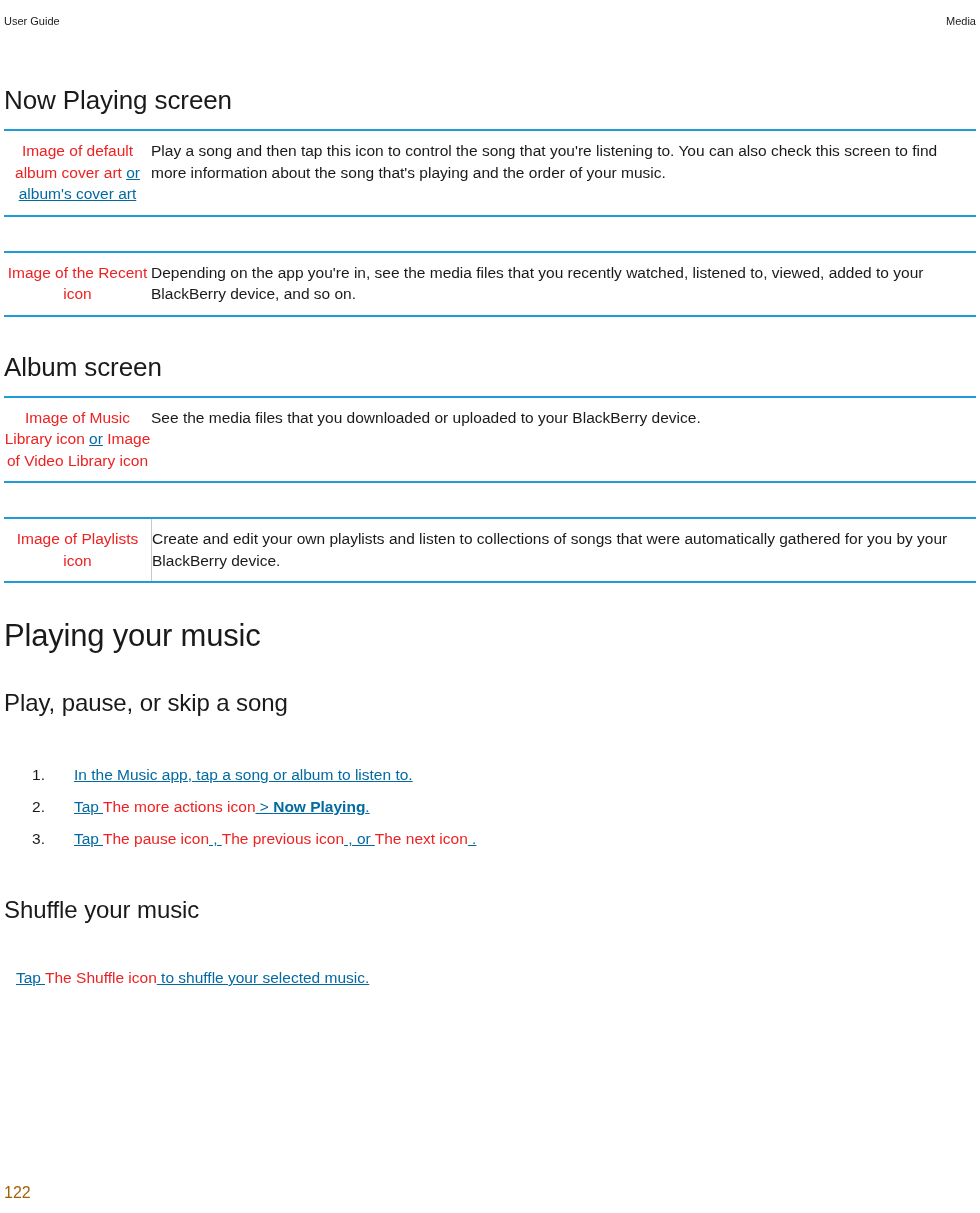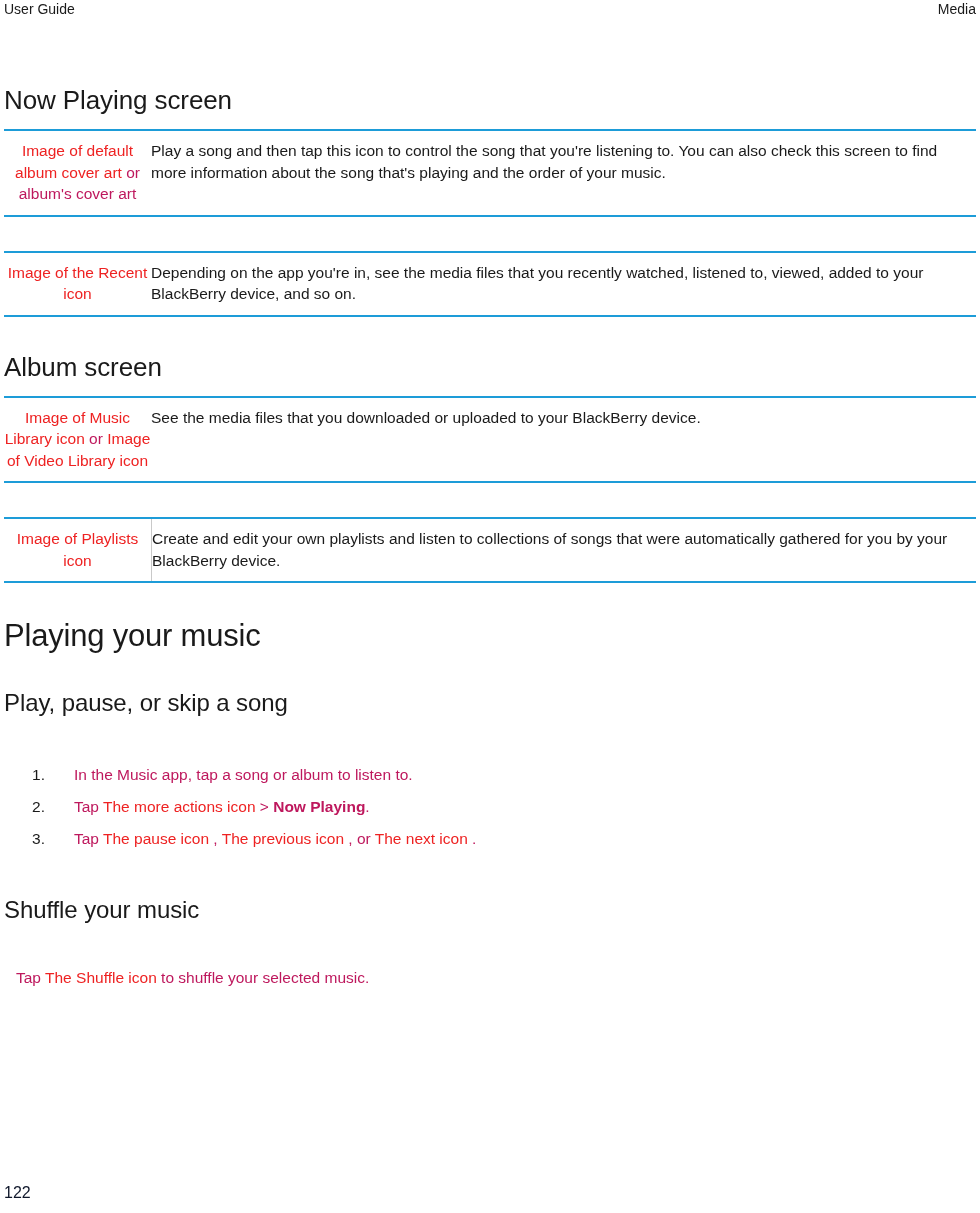--- a/index.html
+++ b/index.html
@@ -20,28 +20,28 @@
     position: relative;
     width: 980px;
     height: 1213px;
     box-sizing: border-box;
     padding: 0 4px;
   }
 
   
   .running-header {
     position: absolute;
-    top: 0;
+    top: 12px;
     left: 4px;
     right: 4px;
     height: 22px;
     display: flex;
     justify-content: space-between;
     align-items: flex-start;
-    font-size: 14px;
+    font-size: 11px;
     line-height: 18px;
     color: #1a1a1a;
   }
   .running-header .rh-left  { text-align: left; }
   .running-header .rh-right { text-align: right; }
 
   
   .content {
     position: absolute;
     top: 84px;
@@ -103,21 +103,21 @@
   }
   td.col-desc {
     padding-left: 12px;
     padding-right: 6px;
   }
   table.info-table.ruled td.col-desc {
     border-left: 1px solid #c9c9c9;
   }
 
   .img-ref { color: #ee2222; }
-  .plain   { color: #be185d; }
+  .plain   { color: #0369a1; text-decoration: underline; }
 
   
   ol.doc-ol {
     margin: 16px;
     padding: 0;
     list-style: none;
     counter-reset: step;
   }
   ol.doc-ol > li {
     counter-increment: step;
@@ -144,21 +144,21 @@
     color: #1a1a1a;
   }
 
   
   .page-footer {
     position: absolute;
     left: 4px;
     bottom: 10px;
     font-size: 16px;
     line-height: 20px;
-    color: #0f172a;
+    color: #a16207;
   }
 </style>
 </head>
 <body>
 
 <div class="page">
 
   <div class="running-header">
     <span class="rh-left">User Guide</span>
     <span class="rh-right">Media</span>

